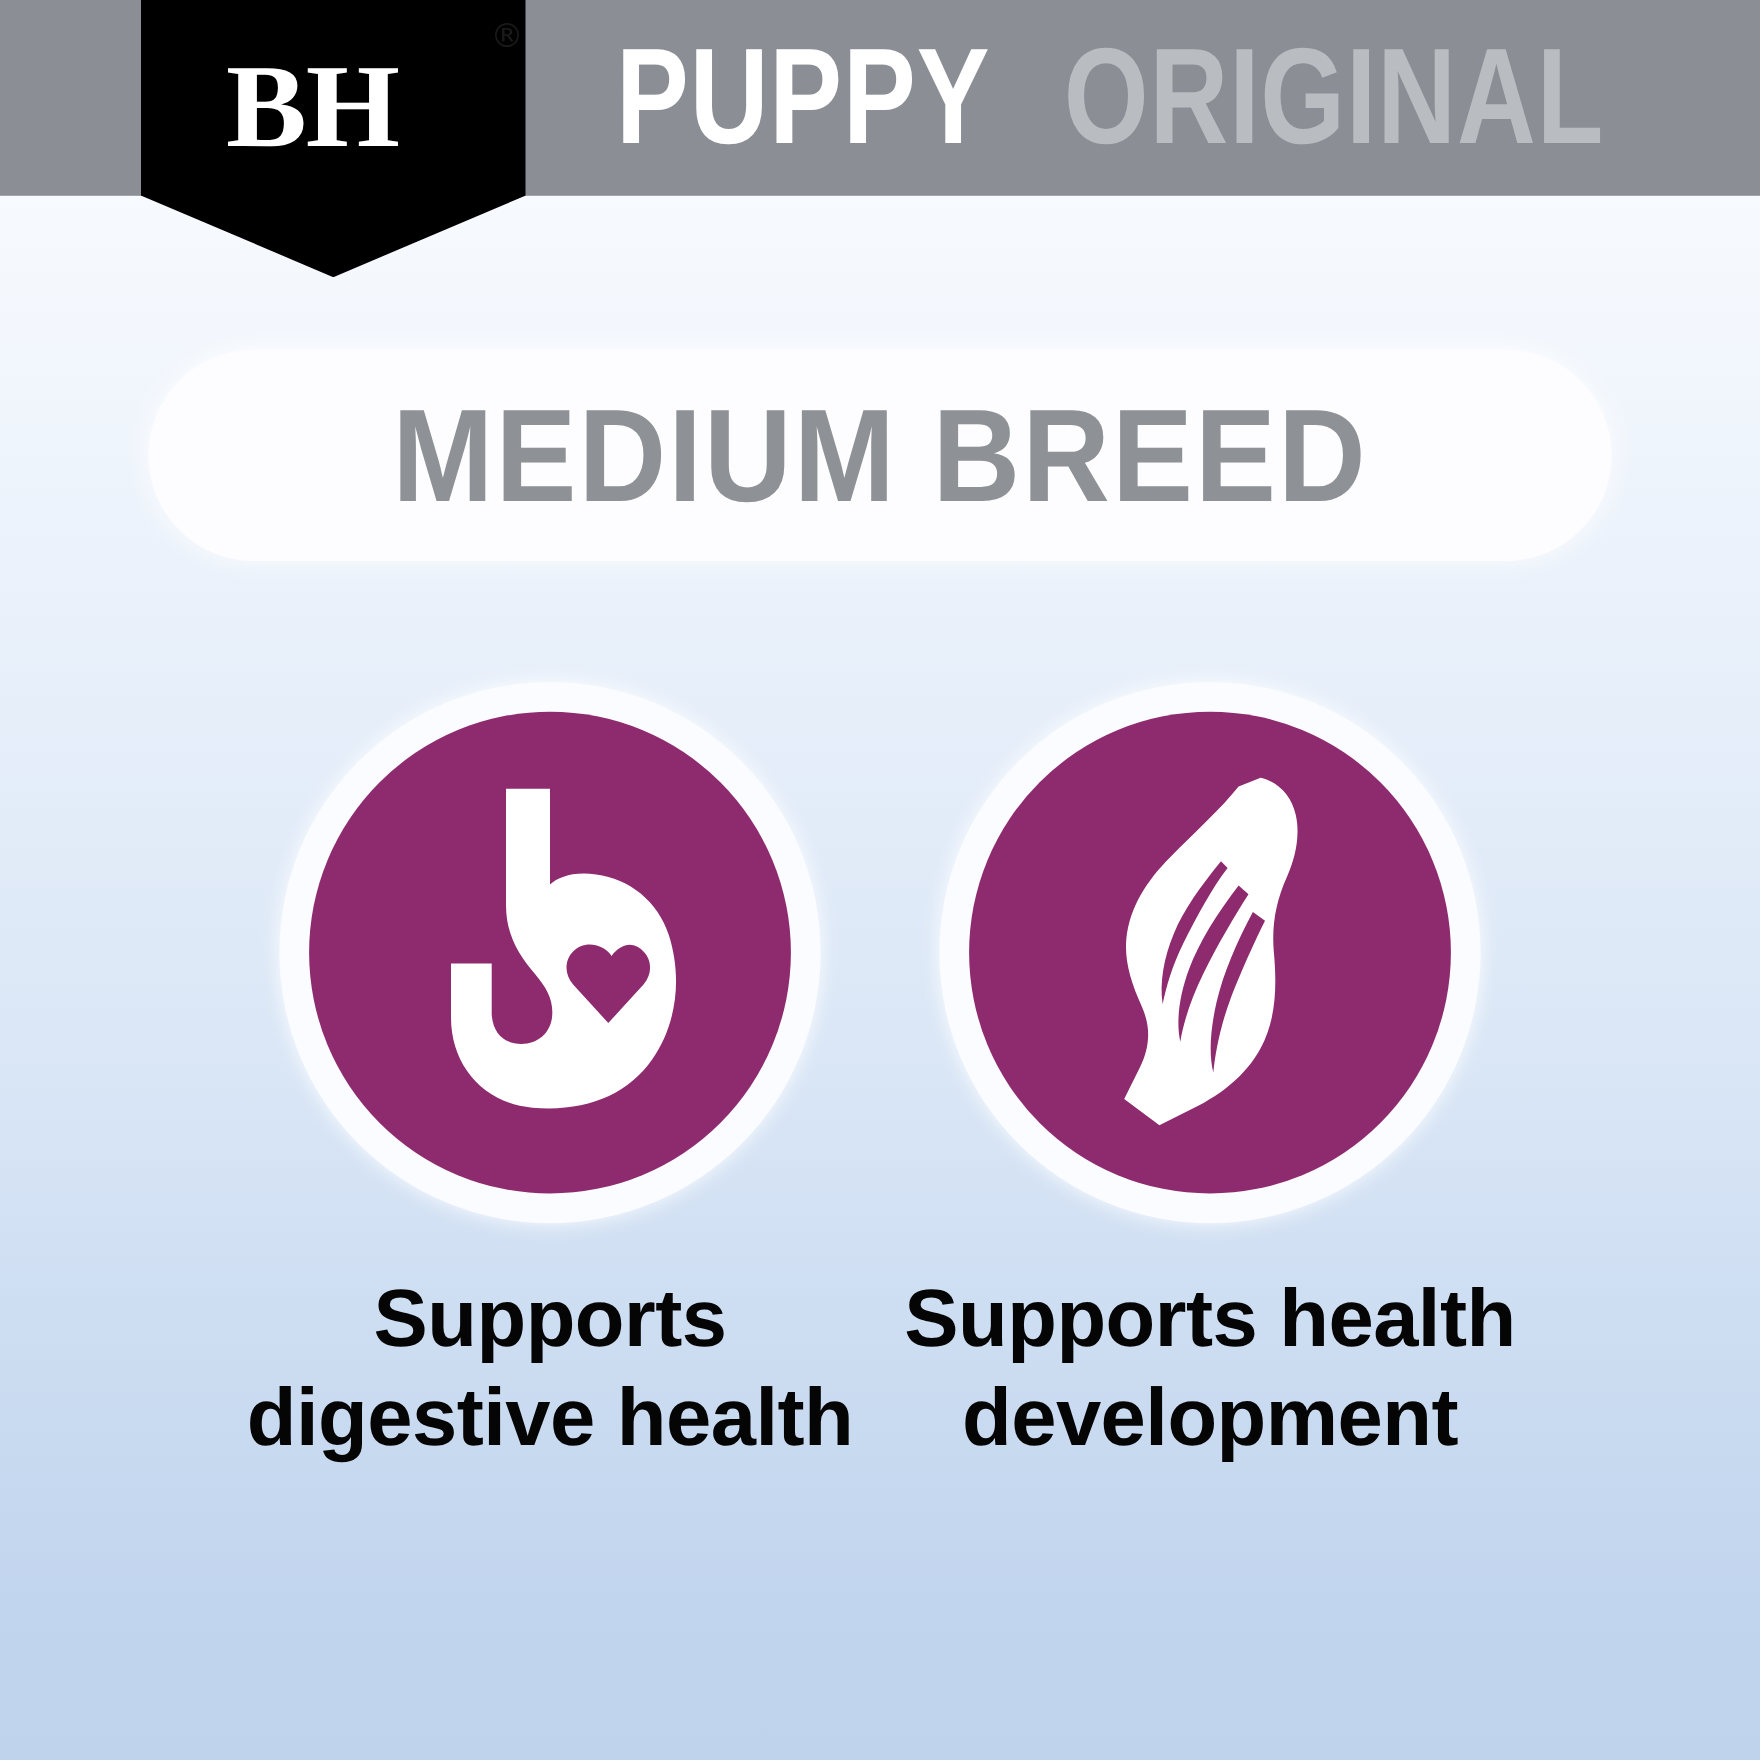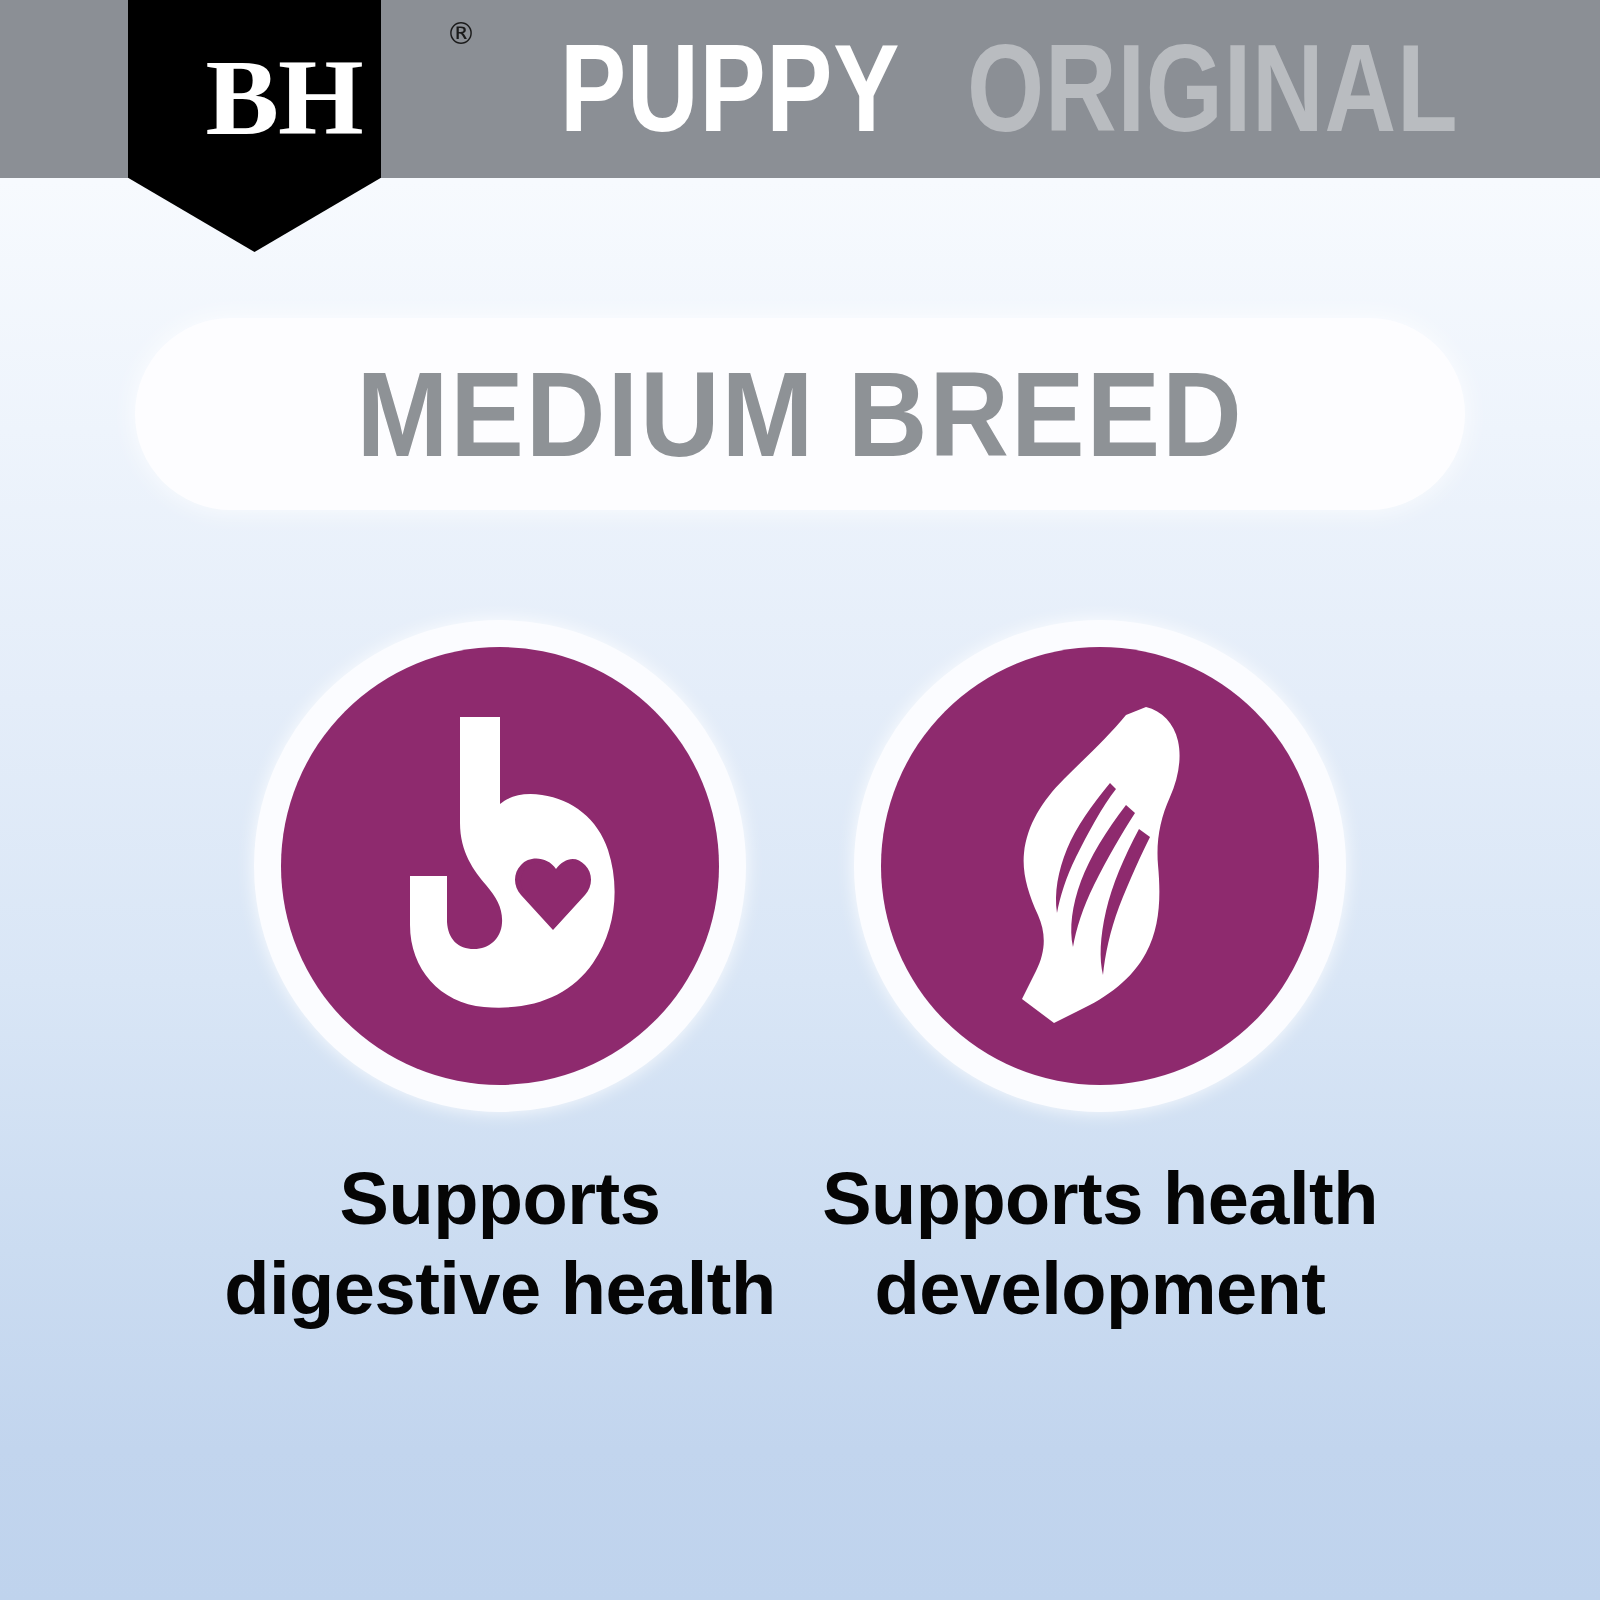--- a/index.html
+++ b/index.html
@@ -38,21 +38,21 @@
     top: 0;
     width: 1600px;
     height: 178px;
     background: #8b8f95;
   }
 
   #brand-shield {
     position: absolute;
     left: 128px;
     top: 0;
-    width: 253px;
+    width: 350px;
     height: 252px;
     background: #000000;
     -webkit-clip-path: polygon(0% 0%, 100% 0%, 100% 70.5%, 50% 100%, 0% 70.5%);
     clip-path: polygon(0% 0%, 100% 0%, 100% 70.5%, 50% 100%, 0% 70.5%);
     z-index: 4;
   }
   #brand-shield-text {
     position: absolute;
     left: 0;
     top: 42px;

